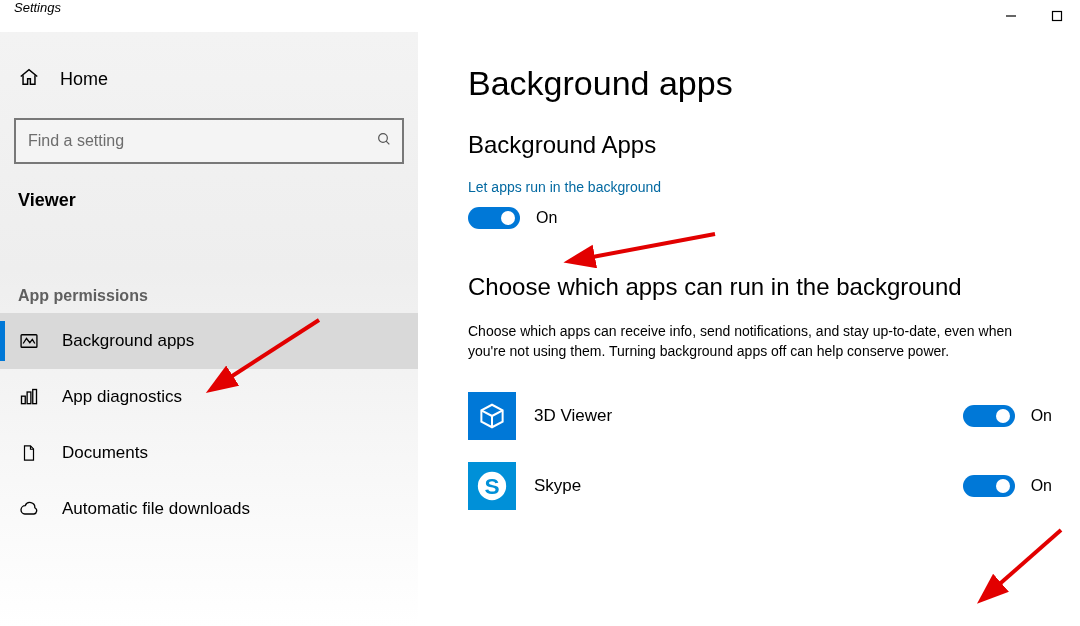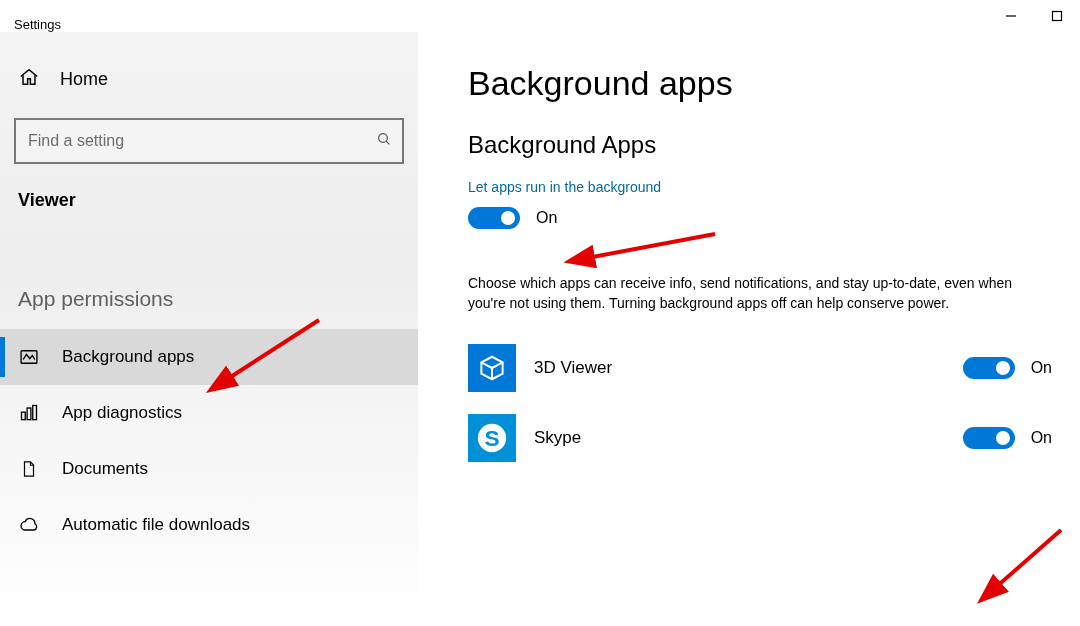--- a/index.html
+++ b/index.html
@@ -1,18 +1,18 @@
 <!DOCTYPE html>
 <html><head>
 <meta charset="utf-8">
 <style>
   * { box-sizing: border-box; margin: 0; padding: 0; font-family: "Segoe UI", Arial, sans-serif; }
   body { width: 1080px; height: 626px; background: #fff; overflow: hidden; position: relative; }
 
-  .titlebar { display: flex; align-items: flex-end; justify-content: space-between; height: 32px; padding: 0 0 0 14px; }
+  .titlebar { display: flex; align-items: flex-start; justify-content: space-between; height: 32px; padding: 0 0 0 14px; font-style: italic; }
   .titlebar-left { display: flex; align-items: center; gap: 10px; }
   .titlebar-label { font-size: 13px; color: #000; }
   .titlebar-controls { display: flex; }
   .titlebar-btn { width: 46px; height: 32px; display: flex; align-items: center; justify-content: center; cursor: default; }
   .titlebar-btn svg { stroke: #000; fill: none; }
 
   .app { display: flex; height: calc(626px - 32px); }
 
   .sidebar { width: 418px; background: linear-gradient(180deg, #f3f3f3 0%, #eeeeee 40%, #ffffff 100%); display: flex; flex-direction: column; position: relative; }
   .sidebar::after { content:""; position:absolute; right:0; top:0; bottom:0; width:1px; background:transparent; }
@@ -20,21 +20,21 @@
   .home-row { display: flex; align-items: center; gap: 20px; padding: 34px 0 26px 18px; cursor: default; }
   .home-row .label { font-size: 18px; color: #000; }
 
   .search-wrap { margin: 0 14px 26px 14px; }
   .search { display: flex; align-items: center; justify-content: space-between; border: 2px solid #787878; height: 46px; padding: 0 10px 0 12px; background: rgba(255,255,255,0.25); }
   .search input { border: none; outline: none; background: transparent; font-size: 16px; color: #666; width: 100%; }
   .search input::placeholder { color: #6d6d6d; }
 
   .category { padding: 0 0 10px 18px; font-size: 18px; font-weight: 600; color: #000; }
 
-  .group-label { padding: 66px 0 18px 18px; font-size: 21px; color: #5f5f5f; font-weight: 400; }
+  .group-label { padding: 66px 0 8px 18px; font-size: 16px; color: #5f5f5f; font-weight: 700; }
 
   .nav-item { display: flex; align-items: center; gap: 22px; height: 56px; padding-left: 18px; cursor: default; font-size: 17px; color: #000; position: relative; }
   .nav-item.selected { background: #d9d9d9; }
   .nav-item.selected::before { content:""; position:absolute; left:0; top:8px; bottom:8px; width:5px; background:#0078d7; }
   .nav-item .icon { width:22px; display:flex; justify-content:center; }
 
   .content { flex: 1; padding: 32px 28px 10px 50px; overflow: hidden; }
   .page-title { font-size: 34px; font-weight: 400; color: #000; margin-bottom: 28px; }
   .section-title { font-size: 24px; font-weight: 400; color: #000; margin-bottom: 20px; }
   .subtext { font-size: 14px; color: #0369a1; margin-bottom: 12px; }
@@ -151,20 +151,21 @@
     <div class="page-title">Background apps</div>
     <div class="section-title">Background Apps</div>
     <div class="subtext">Let apps run in the background</div>
     <div class="toggle-row">
       <div class="toggle">
           <div class="knob"></div>
         </div>
       <div class="toggle-label">On</div>
     </div>
 
+    <div class="section-title">Choose which apps can run in the background</div>
     <div class="desc">Choose which apps can receive info, send notifications, and stay up-to-date, even when you're not using them. Turning background apps off can help conserve power.</div>
 
     <div class="app-list">
       <div class="app-row">
         <div class="app-icon blue">
           <svg width="30" height="30" viewBox="0 0 24 24" fill="none" stroke="#fff" stroke-width="1.6">
               <path d="M12 3 3.5 7.5v9L12 21l8.5-4.5v-9z"></path>
               <path d="M3.5 7.5 12 12l8.5-4.5"></path>
               <path d="M12 12v9"></path>
             </svg>

